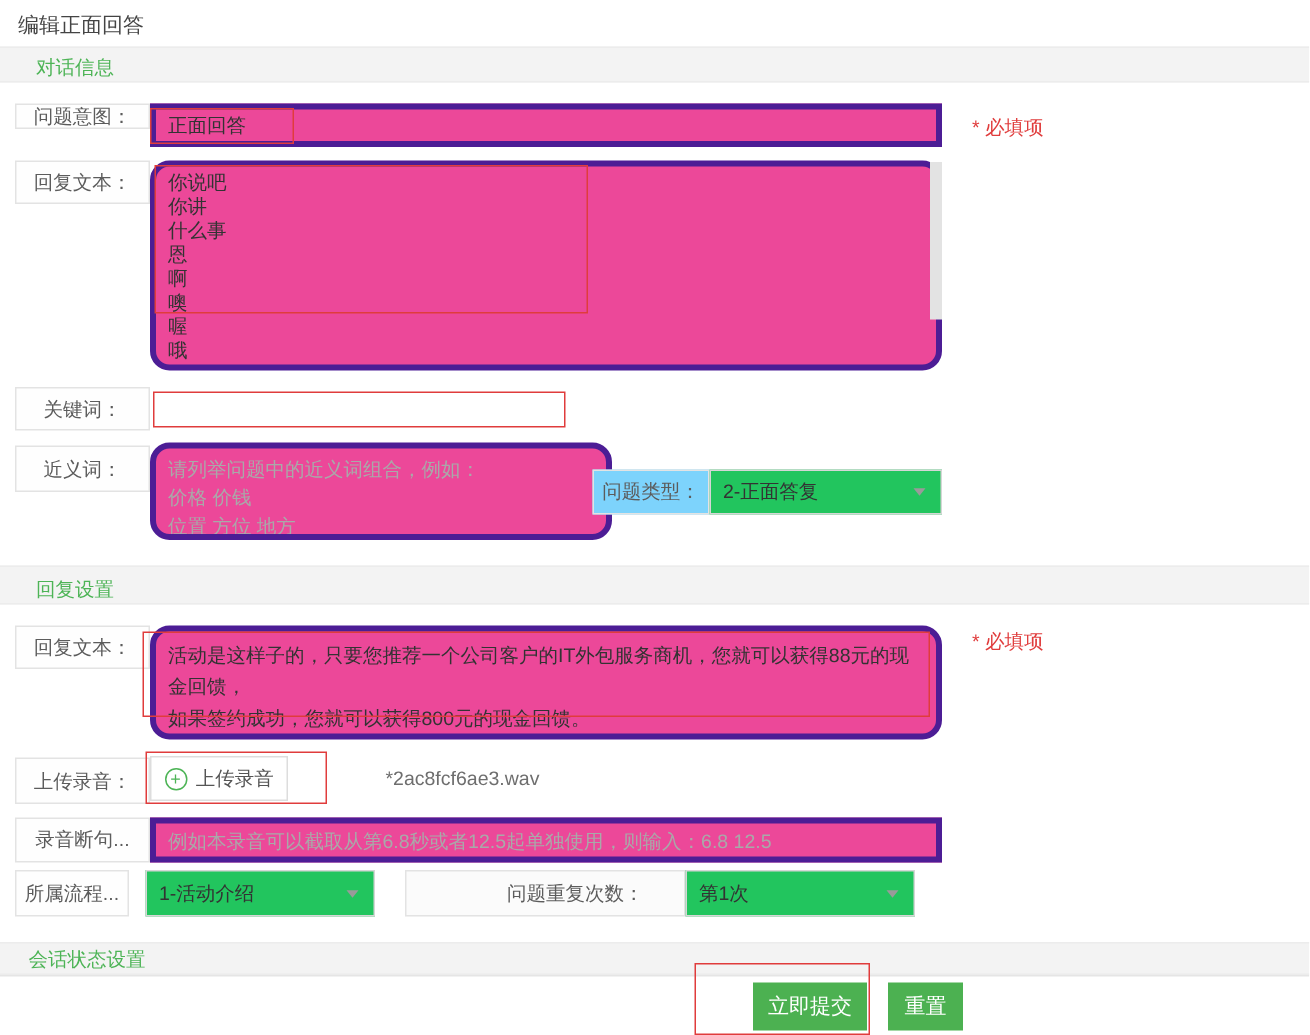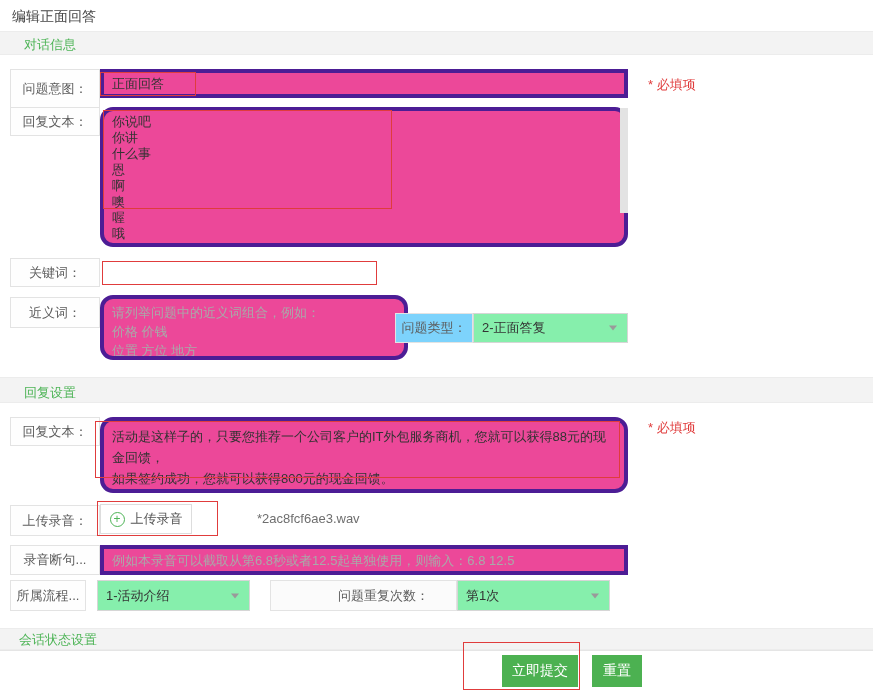--- a/index.html
+++ b/index.html
@@ -26,21 +26,21 @@
     border:4px solid #4c1d95; background:#ec4899; color:#333;
     font-size:13px; padding:0 8px; font-family:inherit; outline:none;
   }
   .field::placeholder, textarea.field::placeholder { color:#a9a9a9; opacity:1; }
   textarea.field { resize:none; overflow:hidden; line-height:16px; padding:3px 8px;border-radius:13px; }
   textarea.reply { line-height:21px; padding:5px 8px; }
   textarea.syn { line-height:19px; padding:4px 8px; }
   .redbox { border:1px solid #e03c3c; pointer-events:none; background:transparent; z-index:5; }
   .req { color:#e03c3c; font-size:13px; white-space:nowrap; }
   .dropdown {
-    border:1px solid #d6d6d6; background:#86efac; display:flex; align-items:center;
+    border:1px solid #d6d6d6; background:#22c55e; display:flex; align-items:center;
     padding:0 8px; color:#333; cursor:pointer;
   }
   .dropdown .caret {
     position:absolute; right:10px; top:50%; transform:translateY(-50%);
     width:0; height:0; border-left:4px solid transparent;
     border-right:4px solid transparent; border-top:5px solid #9a9a9a;
   }
   .scrollthumb { background:#e3e3e3; }
   .upload-btn {
     border:1px solid #ddd; background:#fff; display:flex; align-items:center;
@@ -64,21 +64,21 @@
 <body>
 
 <div id="screen">
 
   <div class="abs page-title">编辑正面回答</div>
 
   <div class="abs band" style="top:31px; height:24px;">
     <span class="band-title">对话信息</span>
   </div>
 
-  <div class="abs label-box" style="left:10px; top:69px; width:90px; height:39px;">问题意图：</div>
+  <div class="abs label-box" style="left:10px; top:69px; width:90px; height:17px;">问题意图：</div>
   <input class="abs field" style="left: 100px; top: 69px; width: 528px; height: 29px;" value="正面回答">
   <div class="abs redbox" style="left:100px; top:72px; width:96px; height:24px;"></div>
   <div class="abs req" style="left:648px; top:76px;">* 必填项</div>
 
   <div class="abs label-box" style="left:10px; top:107px; width:90px; height:29px;">回复文本：</div>
   <textarea class="abs field" style="left: 100px; top: 107px; width: 528px; height: 140px;">你说吧
 你讲
 什么事
 恩
 啊

